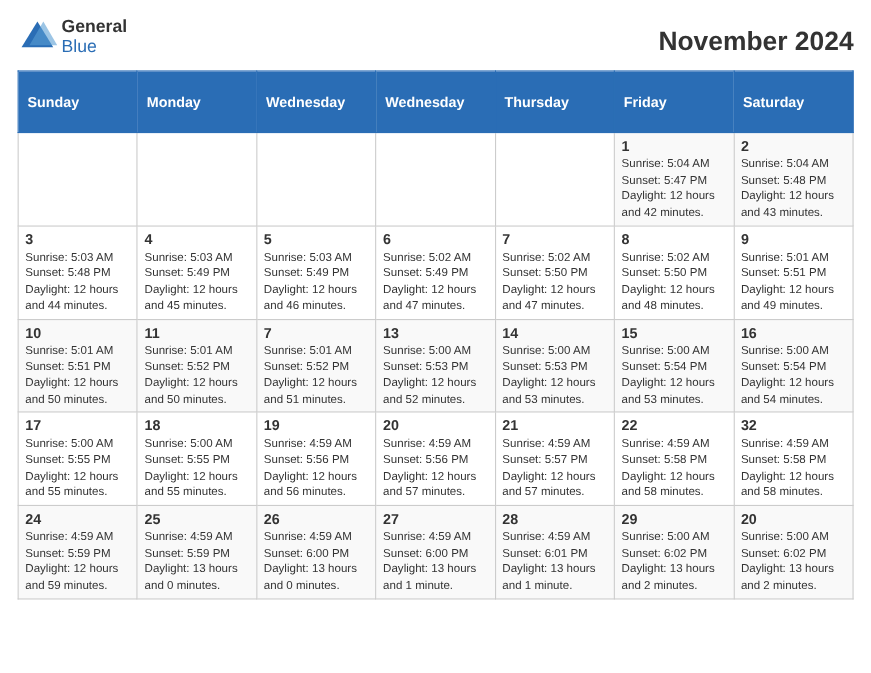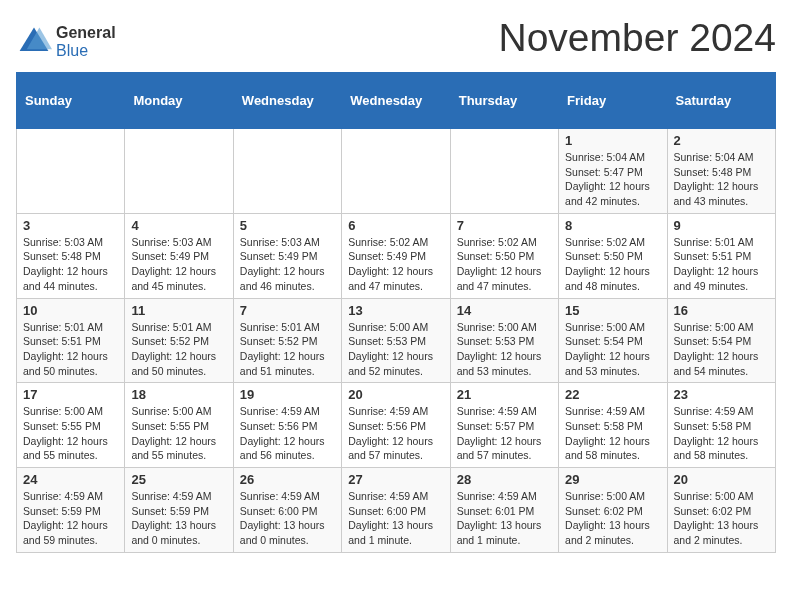--- a/index.html
+++ b/index.html
@@ -37,22 +37,22 @@
       color: #2a6db5;
     }
     .logo-icon {
       width: 36px;
       height: 36px;
     }
     .title-section {
       text-align: right;
     }
     .main-title {
-      font-size: 39px;
-      font-weight: normal;
+      font-size: 24px;
+      font-weight: bold;
       color: #333;
     }
     .subtitle {
       font-size: 16px;
       color: #555;
     }
     .calendar {
       width: 100%;
       border-collapse: collapse;
     }
@@ -288,21 +288,21 @@
 and 57 minutes.</div>
         </td>
         <td>
           <span class="day-number">22</span>
           <div class="day-info" style="white-space: pre-line;">Sunrise: 4:59 AM
 Sunset: 5:58 PM
 Daylight: 12 hours
 and 58 minutes.</div>
         </td>
         <td>
-          <span class="day-number">23</span>
+          <span class="day-number">32</span>
           <div class="day-info" style="white-space: pre-line;">Sunrise: 4:59 AM
 Sunset: 5:58 PM
 Daylight: 12 hours
 and 58 minutes.</div>
         </td>
       </tr>
       <tr>
         <td>
           <span class="day-number">24</span>
           <div class="day-info" style="white-space: pre-line;">Sunrise: 4:59 AM

